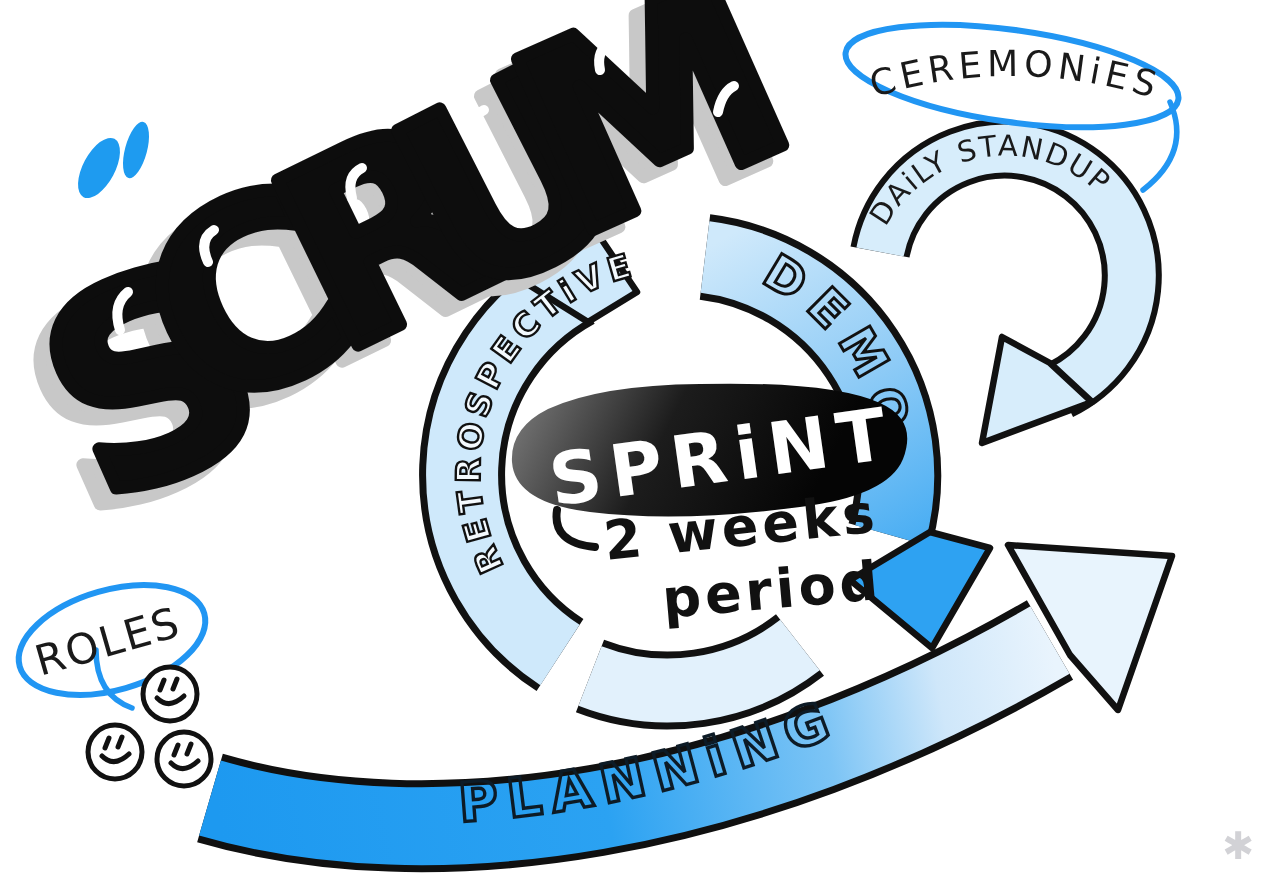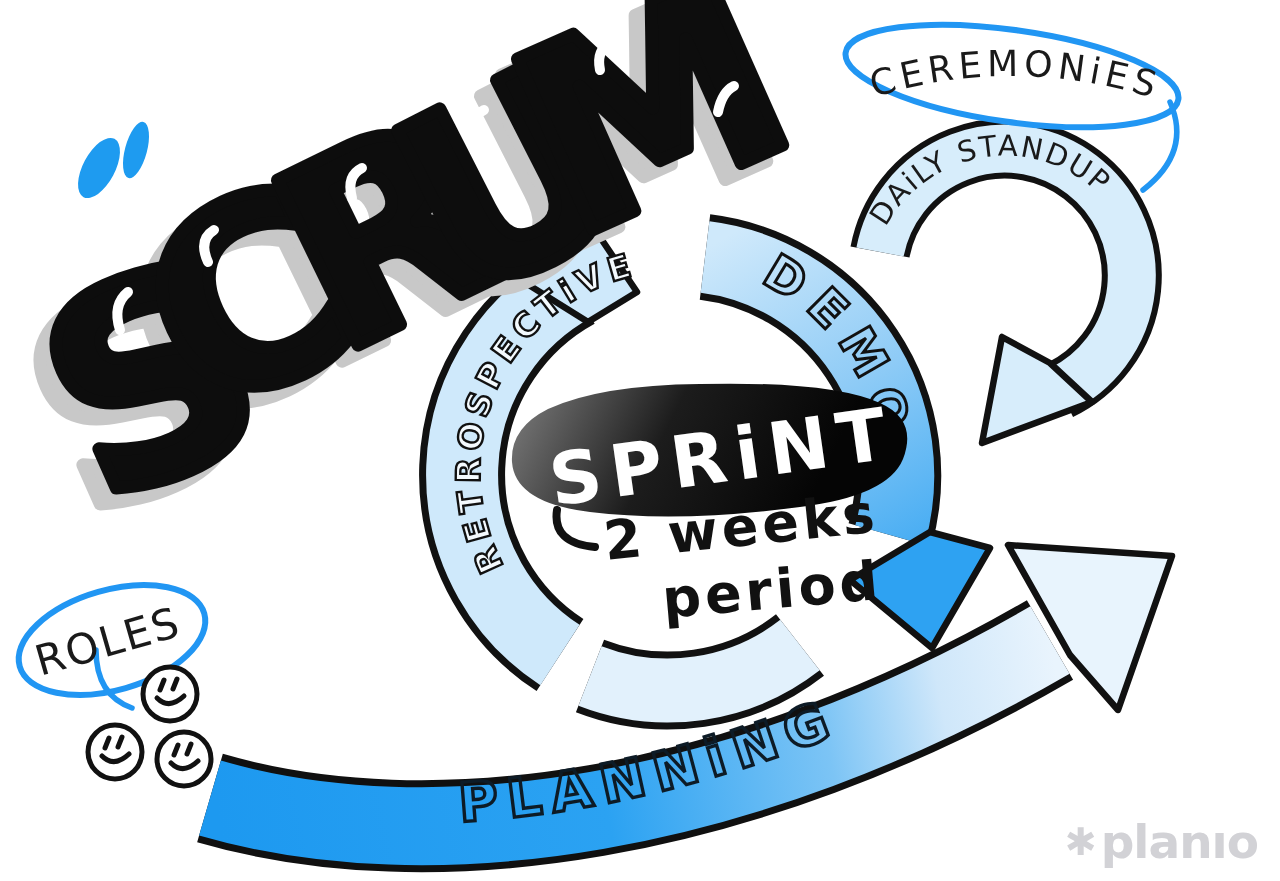--- a/index.html
+++ b/index.html
@@ -148,15 +148,14 @@
       <g>
         <circle cx="184" cy="759" r="27"></circle>
         <path d="M 178 745 L 174 755 M 191 744 L 187 754 M 171 763 Q 183 775 198 761" fill="none"></path>
       </g>
     </g>
   </g>
 </svg>
 
 <div class="logo">
   <span class="logo-mark">✱</span>
-  <span class="logo-text">planıo</span>
 </div>
 </div>
 
 </body></html>

